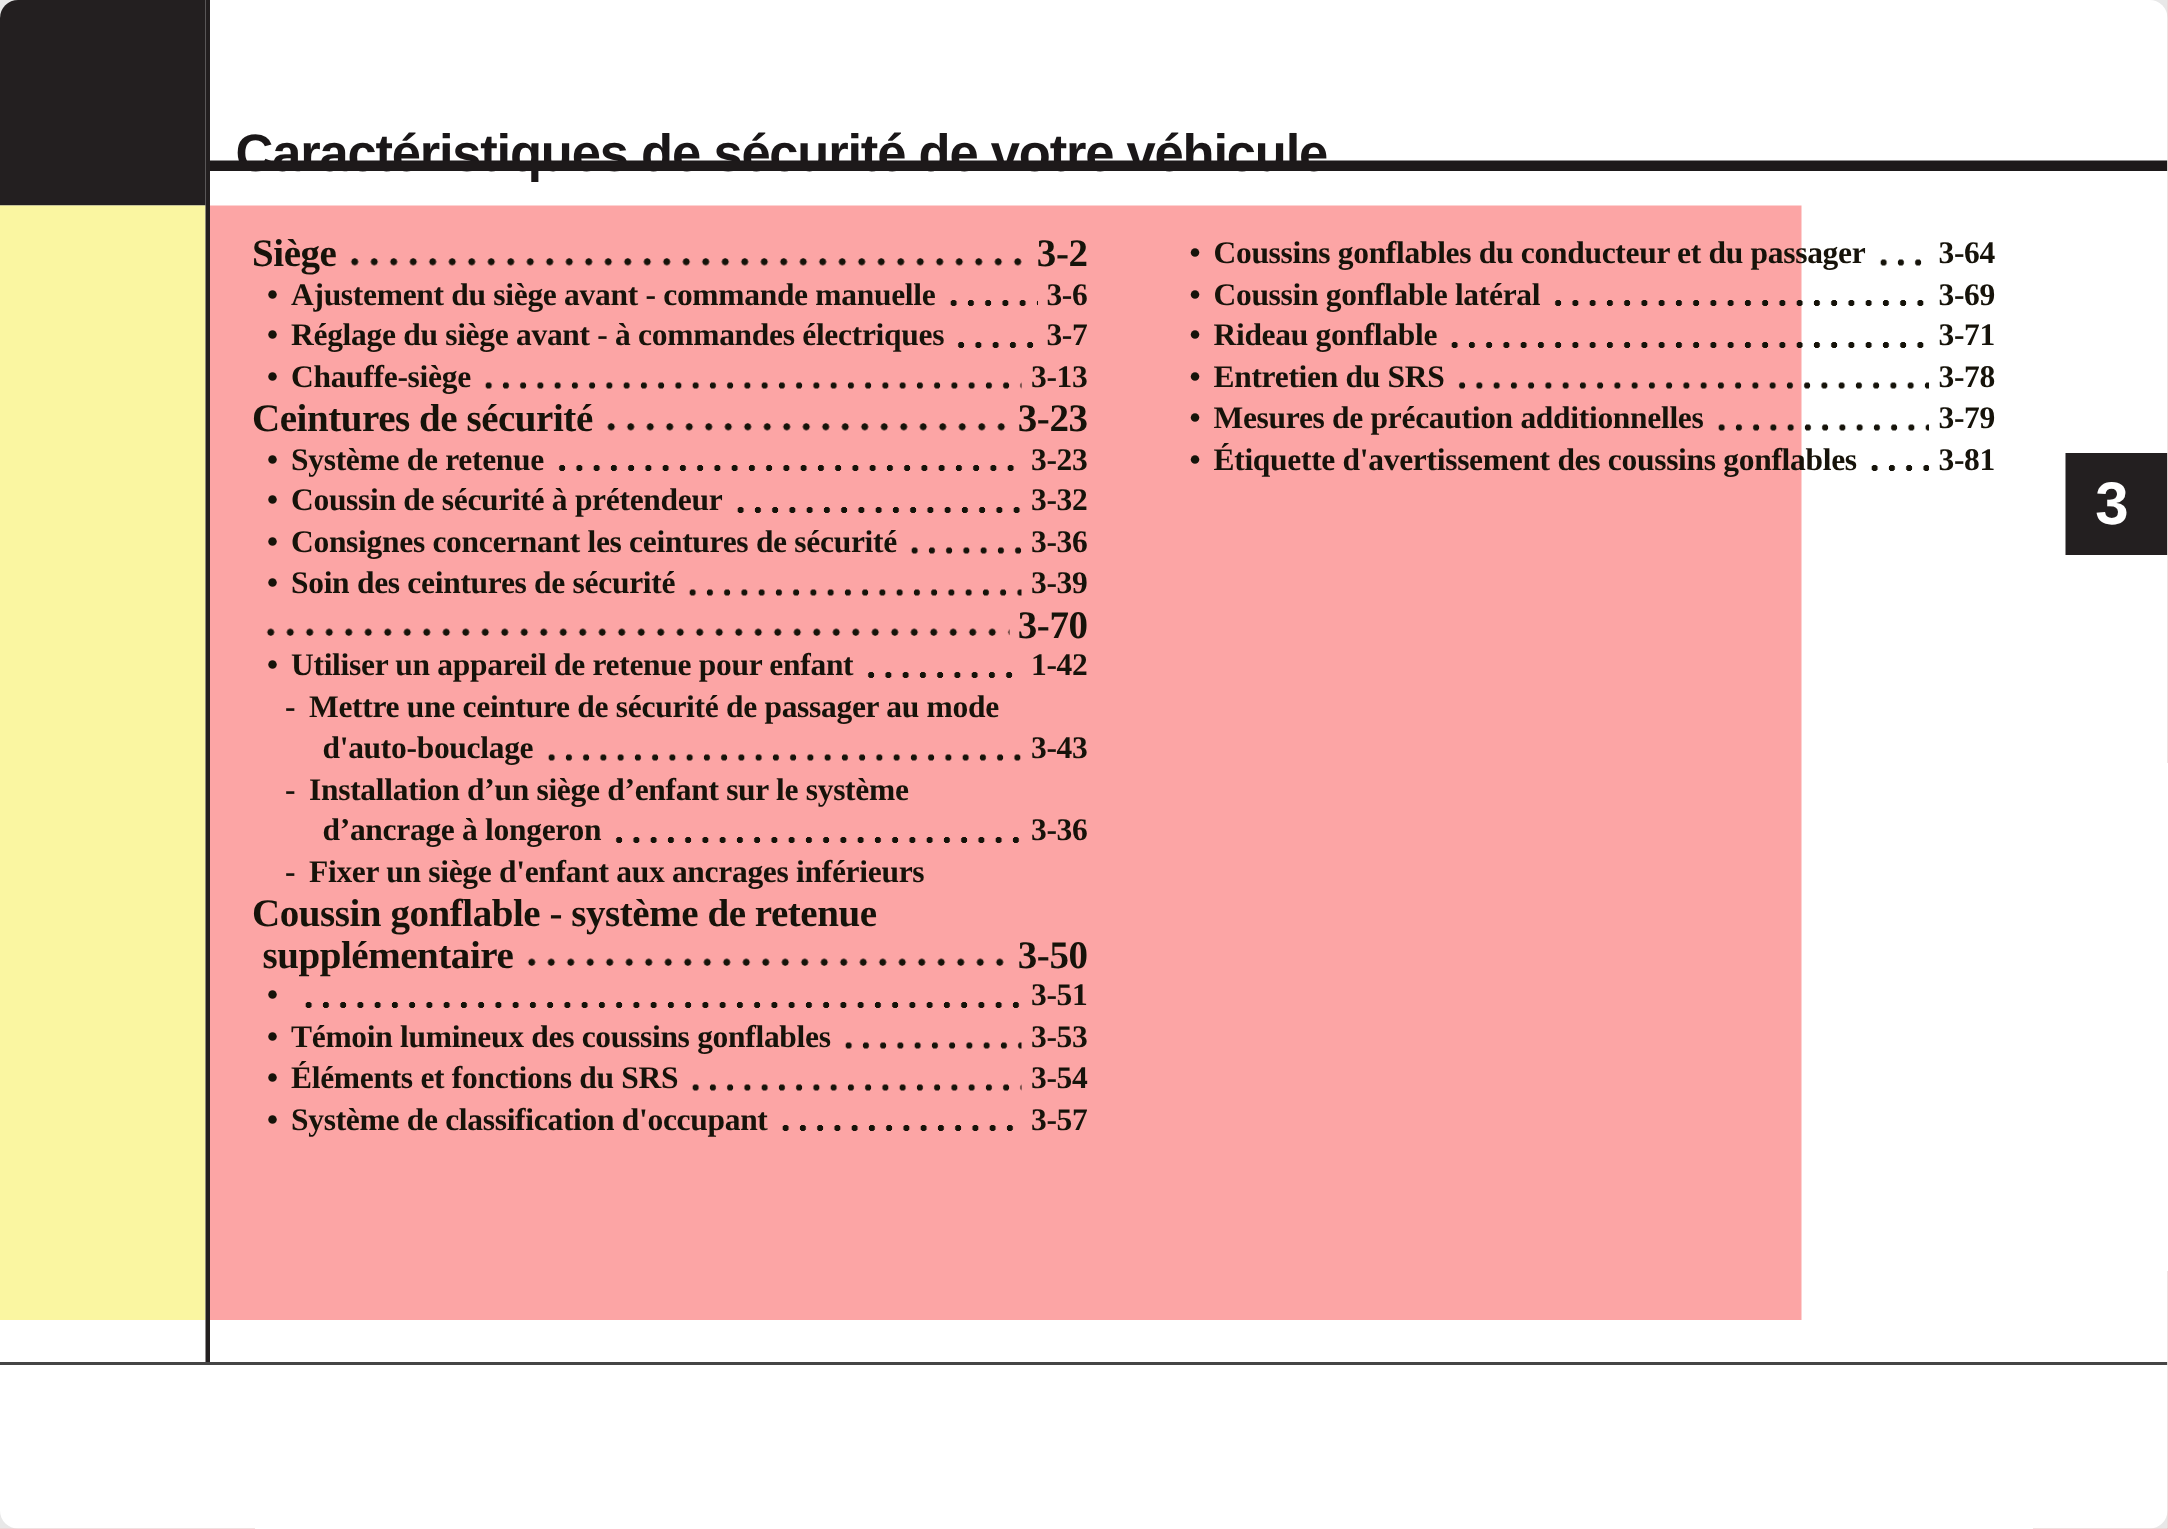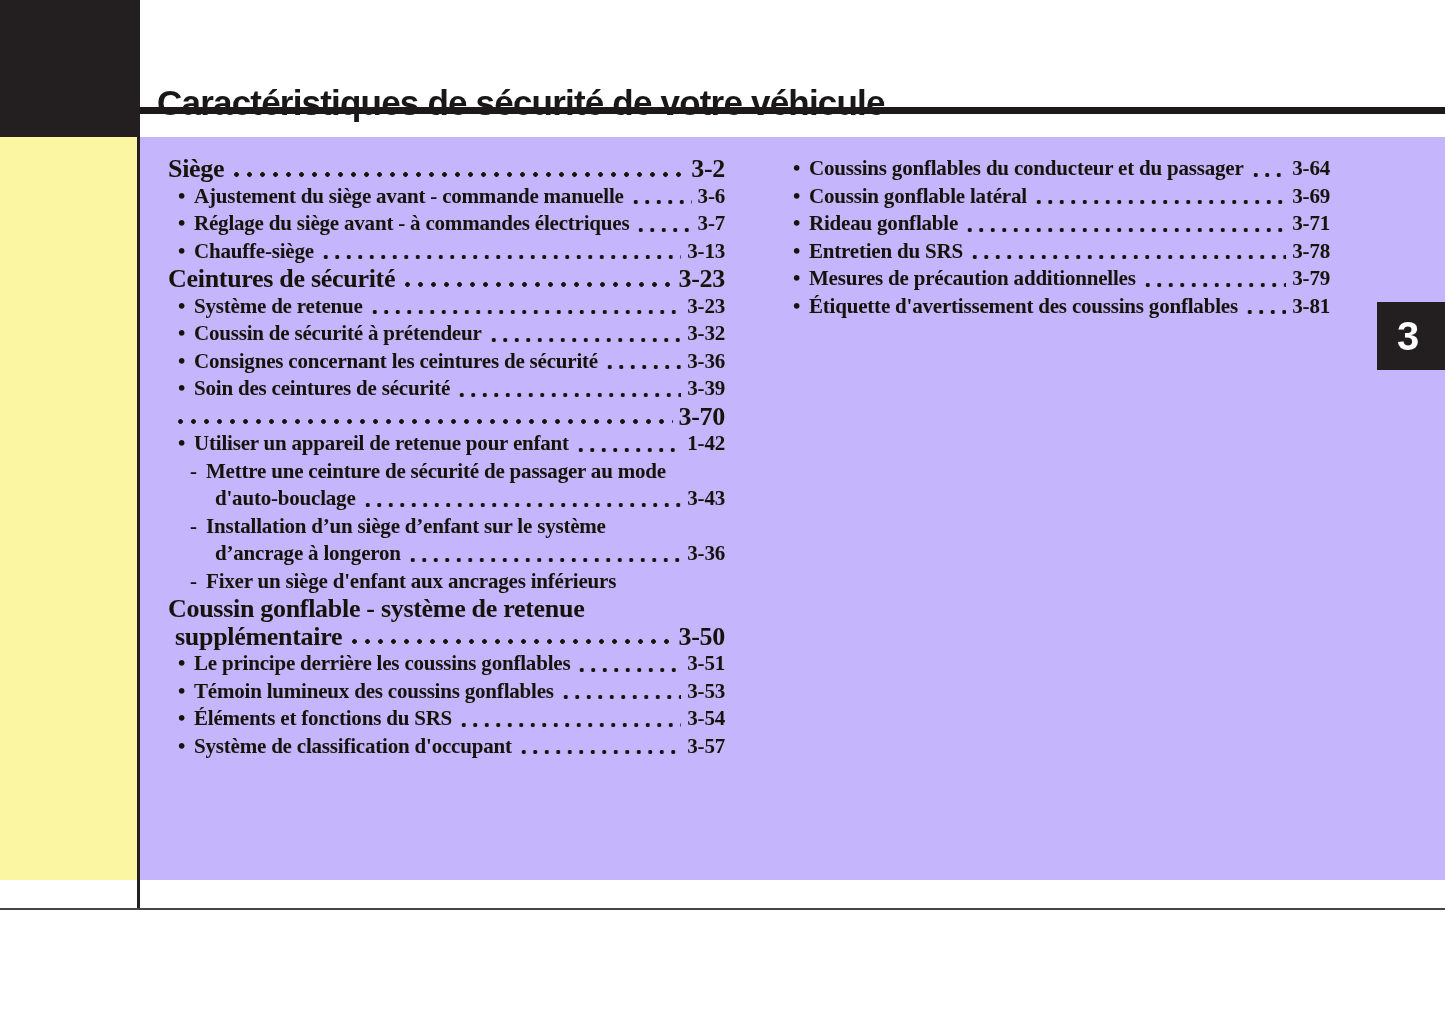--- a/index.html
+++ b/index.html
@@ -2,20 +2,21 @@
 <html><head>
 <meta charset="utf-8">
 <style>
   html,body{margin:0;padding:0;background:#e8e8e8;}
   .page{
     position:relative;
     width:1445px;height:1019px;
     background:#ffffff;
     overflow:hidden;
     font-family:"Liberation Serif","DejaVu Serif",serif;
+    border-radius:12px;
   }
   
   .corner-block{
     position:absolute;left:0;top:0;width:137px;height:137px;
     background:#231f20;
   }
   
   .vline{
     position:absolute;left:137px;top:0;width:3px;height:910px;
     background:#231f20;
@@ -30,22 +31,22 @@
   .title-rule{
     position:absolute;left:140px;top:107px;right:0;height:7px;
     background:#1d191a;
   }
   
   .left-strip{
     position:absolute;left:0;top:137px;width:137px;height:743px;
     background:#faf6a1;
   }
   .content{
-    position:absolute;left:140px;top:137px;width:1305px;height:743px;
-    background:#c4b5fd;
+    position:absolute;left:140px;top:137px;width:1061px;height:743px;
+    background:#fca5a5;
   }
   
   .bottom-rule{
     position:absolute;left:0;top:908px;width:1445px;height:2px;
     background:#454545;
   }
   
   .chapter-tab{
     position:absolute;left:1377px;top:302px;width:68px;height:68px;
     background:#231f20;color:#ffffff;
@@ -184,21 +185,20 @@
         <div class="row section">
           <span class="txt">Coussin gonflable - système de retenue</span>
         </div>
         <div class="row section-cont">
           <span class="txt">supplémentaire</span>
           <span class="leader"></span>
           <span class="pg">3-50</span>
         </div>
         <div class="row bullet">
           <span class="marker">•</span>
-          <span class="txt">Le principe derrière les coussins gonflables</span>
           <span class="leader"></span>
           <span class="pg">3-51</span>
         </div>
         <div class="row bullet">
           <span class="marker">•</span>
           <span class="txt">Témoin lumineux des coussins gonflables</span>
           <span class="leader"></span>
           <span class="pg">3-53</span>
         </div>
         <div class="row bullet">

